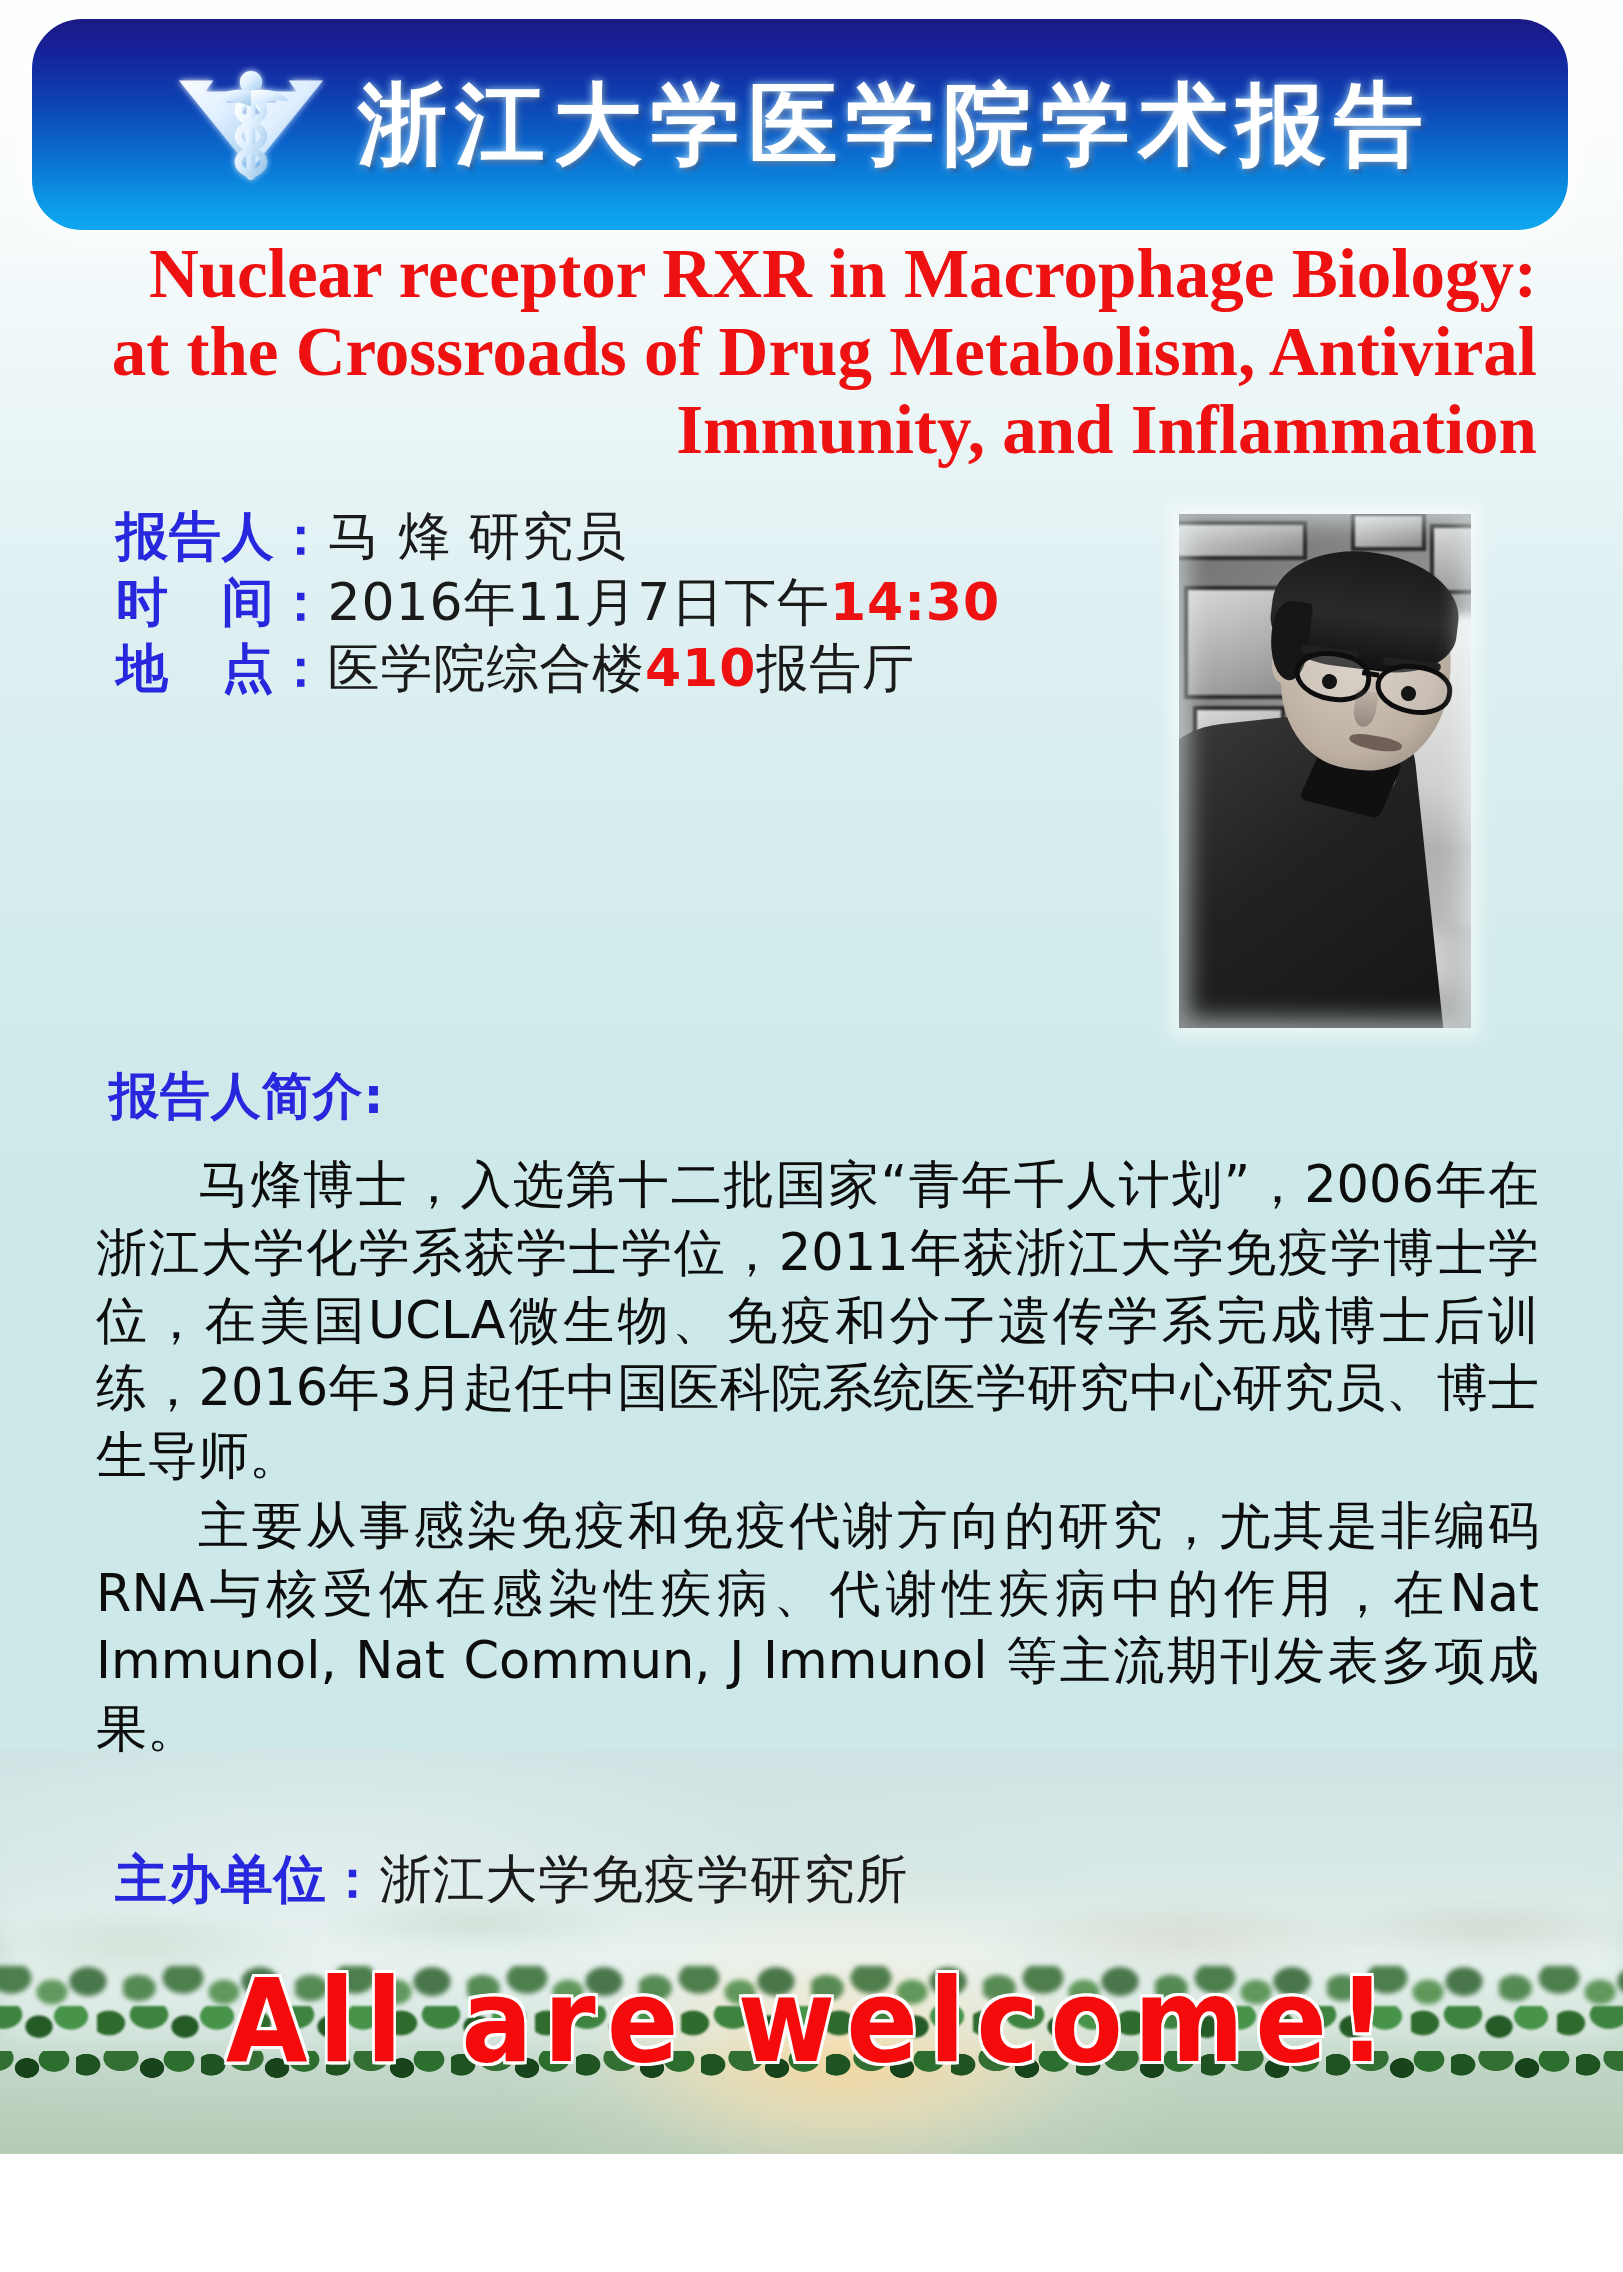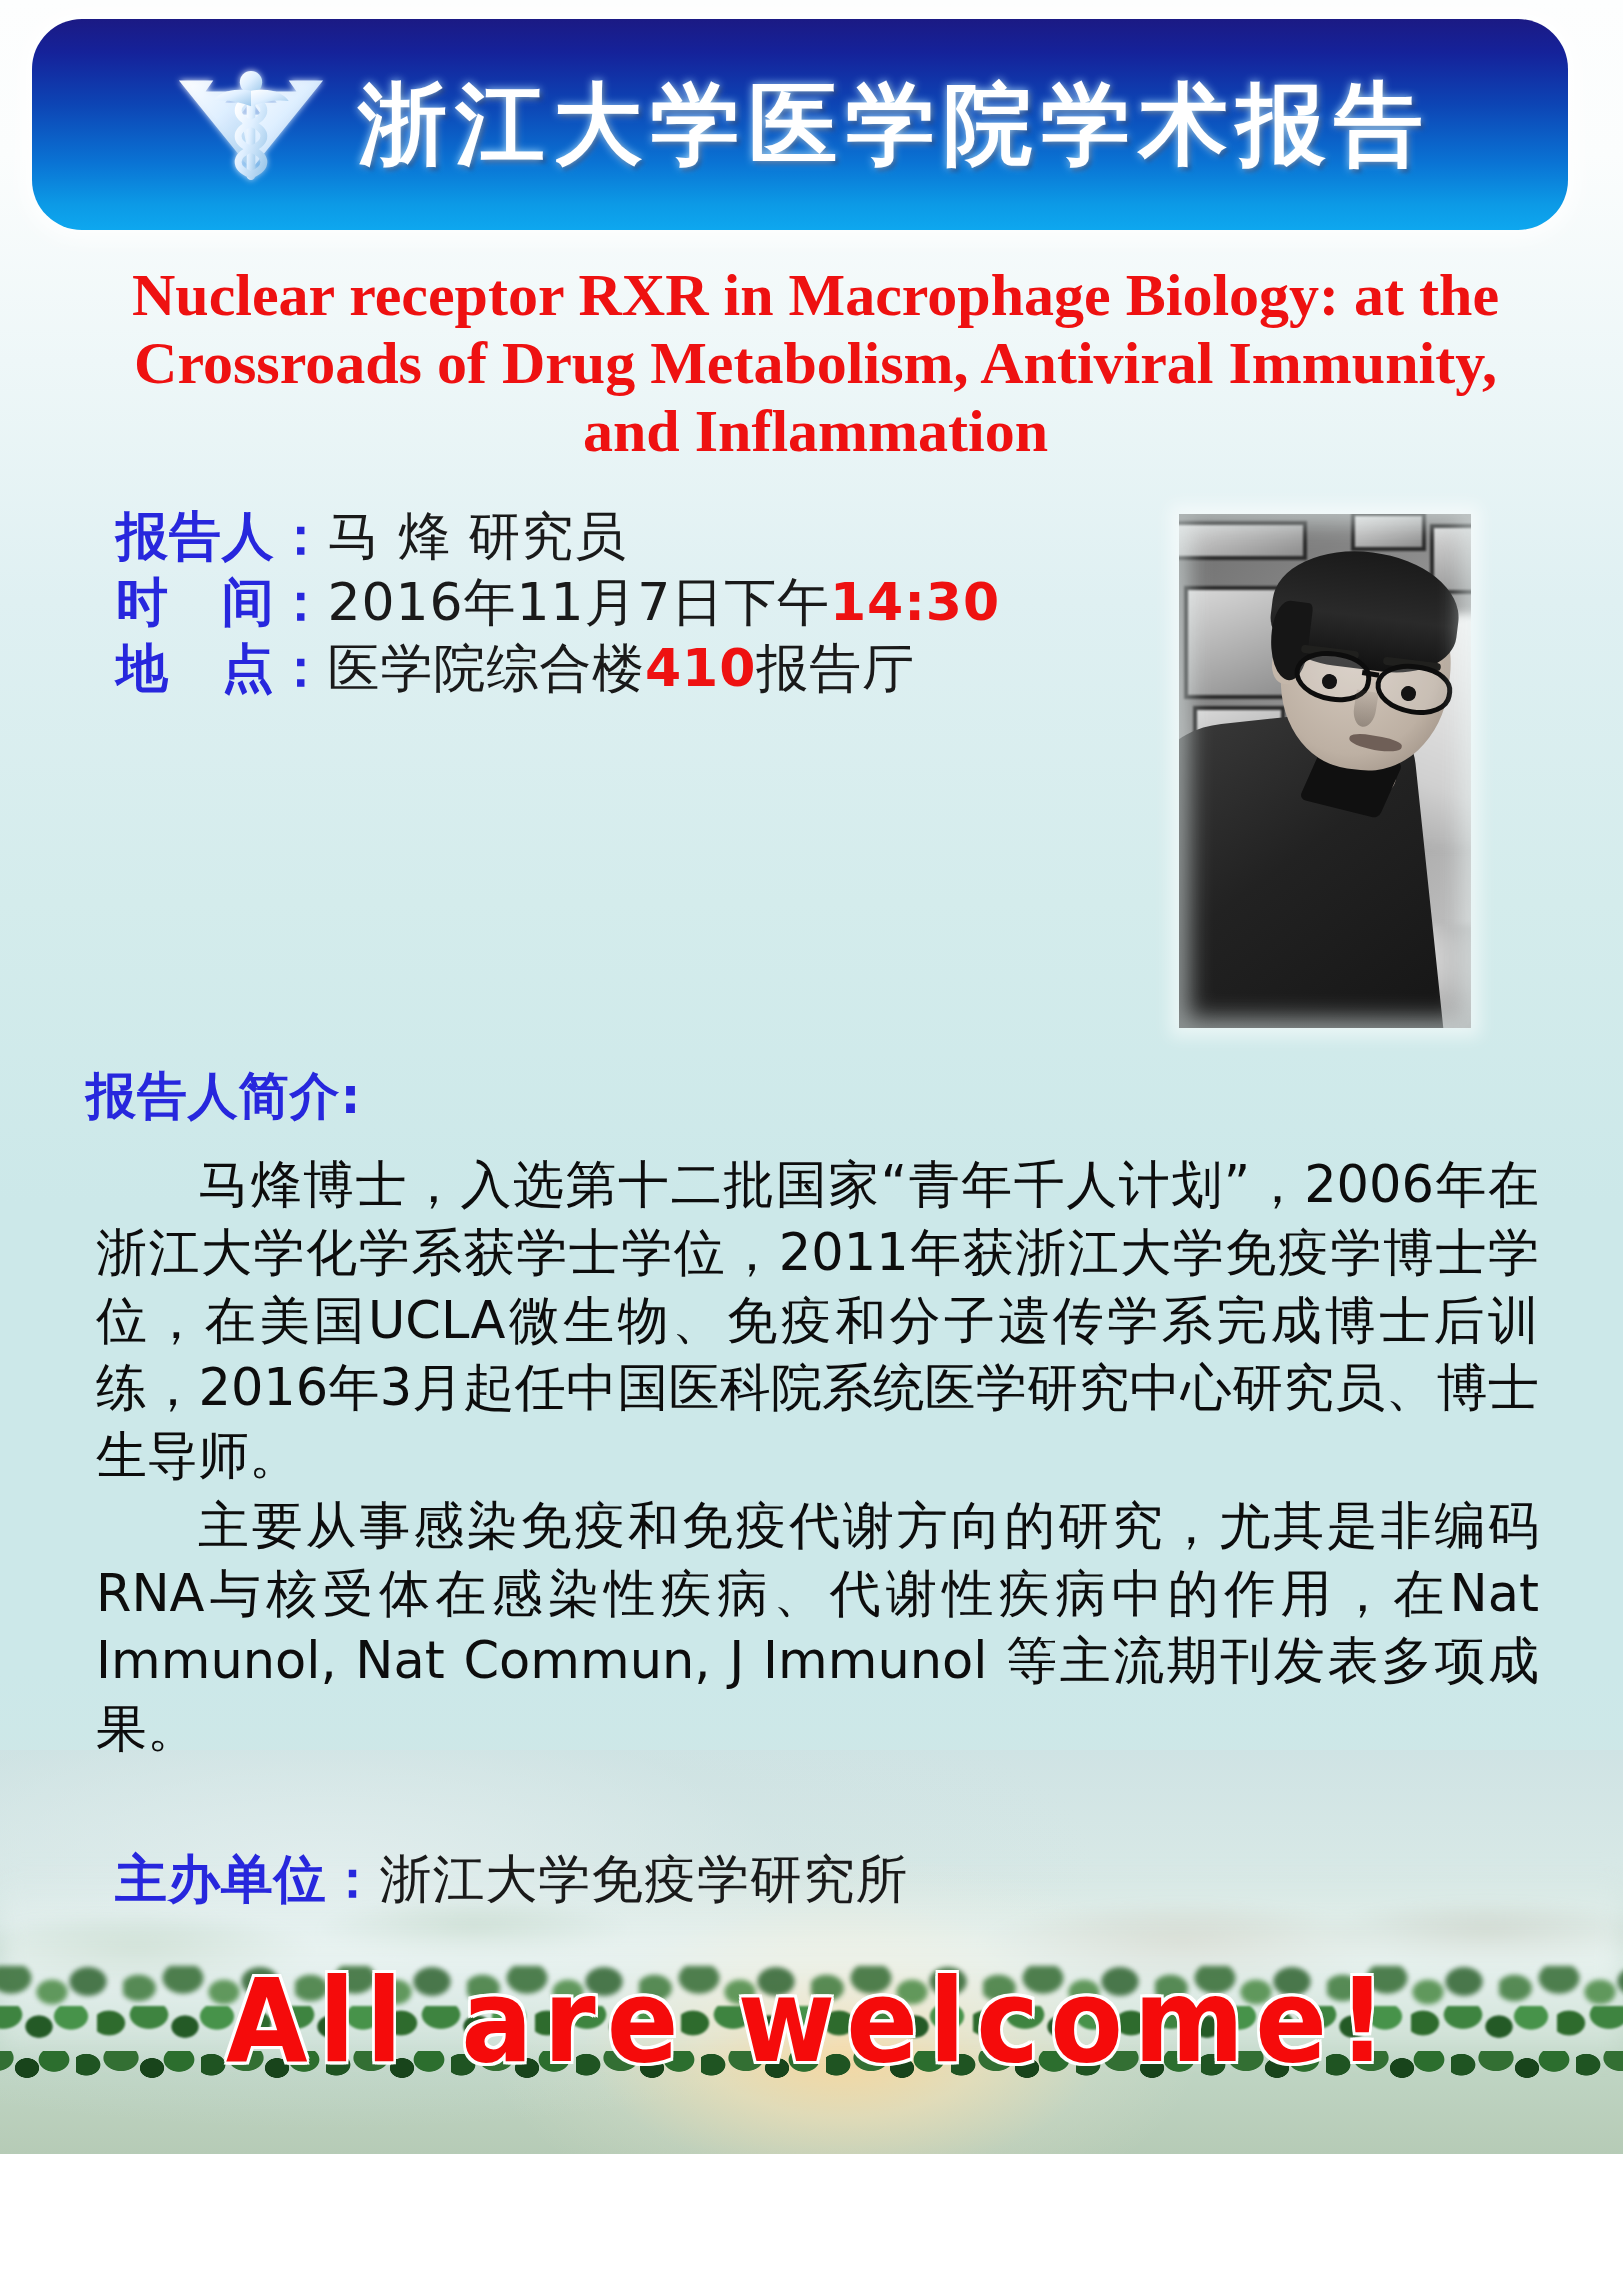--- a/index.html
+++ b/index.html
@@ -165,26 +165,26 @@
     white-space: nowrap;
     text-shadow:
         0 0 8.6px rgba(180,225,255,0.95),
         2.6px 3.4px 4.3px rgba(0,12,60,0.55);
   }
 
   
   .talk-title {
     position: absolute;
     left: 94px;
-    top: 262px;
+    top: 236px;
     width: 1443px;
-    text-align: center;
+    text-align: right;
     font-family: "Liberation Serif", "DejaVu Serif", serif;
     font-weight: bold;
-    font-size: 60px;
+    font-size: 69px;
     line-height: 1.13;
     color: #ee1111;
   }
 
   
   .photo {
     position: absolute;
     left: 1179px;
     top: 514px;
     width: 292px;
@@ -364,21 +364,21 @@
     color: #ee1111;
     font-weight: 700;
   }
   .det-line.aff {
     letter-spacing: 0px;
   }
 
   
   .bio-head {
     position: absolute;
-    left: 86px;
+    left: 109px;
     top: 1063px;
     font-family: "DejaVu Sans", "Liberation Sans", sans-serif;
     font-size: 50px;
     font-weight: 600;
     color: #2727dd;
     letter-spacing: 0.9px;
   }
   .bio-body {
     position: absolute;
     left: 96px;

